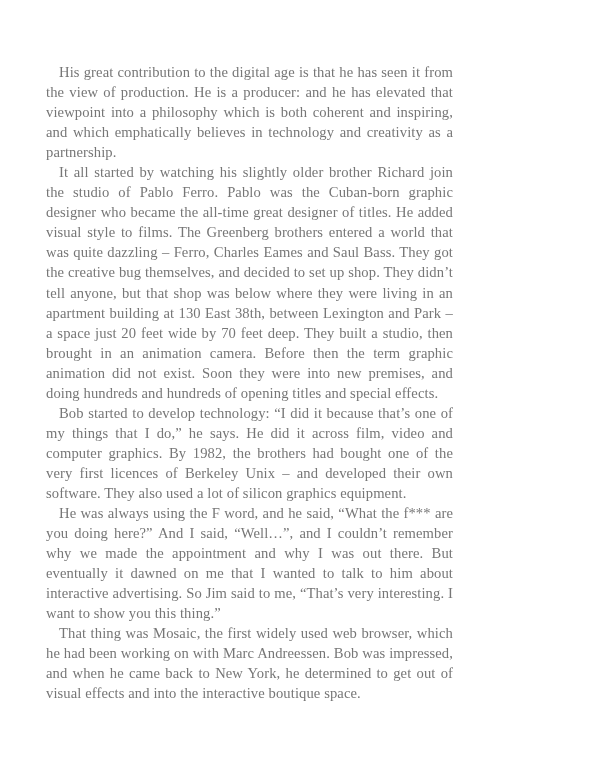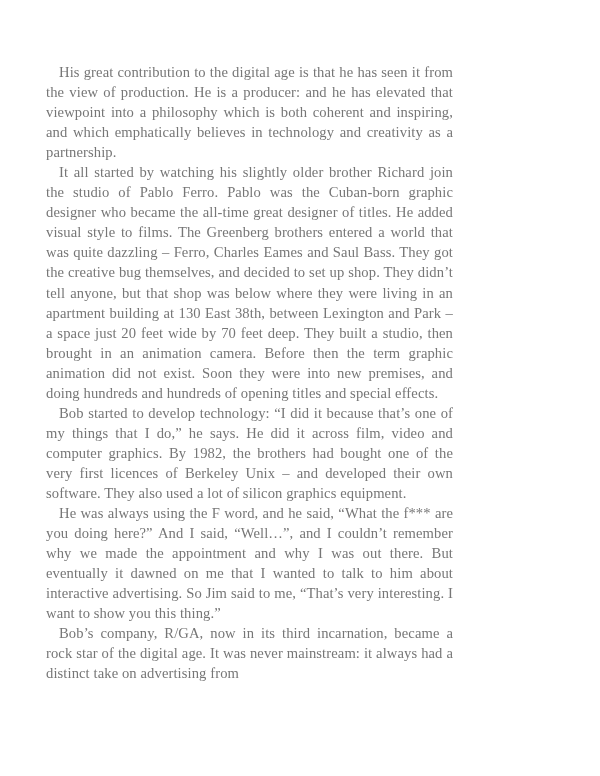--- a/index.html
+++ b/index.html
@@ -34,14 +34,14 @@
   }
 </style>
 </head>
 <body>
 
 <div class="page">
   <p class="para">His great contribution to the digital age is that he has seen it from the view of production. He is a producer: and he has elevated that viewpoint into a philosophy which is both coherent and inspiring, and which emphatically believes in technology and creativity as a partnership.</p>
   <p class="para">It all started by watching his slightly older brother Richard join the studio of Pablo Ferro. Pablo was the Cuban-born graphic designer who became the all-time great designer of titles. He added visual style to films. The Greenberg brothers entered a world that was quite dazzling – Ferro, Charles Eames and Saul Bass. They got the creative bug themselves, and decided to set up shop. They didn’t tell anyone, but that shop was below where they were living in an apartment building at 130 East 38th, between Lexington and Park – a space just 20 feet wide by 70 feet deep. They built a studio, then brought in an animation camera. Before then the term graphic animation did not exist. Soon they were into new premises, and doing hundreds and hundreds of opening titles and special effects.</p>
   <p class="para">Bob started to develop technology: “I did it because that’s one of my things that I do,” he says. He did it across film, video and computer graphics. By 1982, the brothers had bought one of the very first licences of Berkeley Unix – and developed their own software. They also used a lot of silicon graphics equipment.</p>
   <p class="para">He was always using the F word, and he said, “What the f*** are you doing here?” And I said, “Well…”, and I couldn’t remember why we made the appointment and why I was out there. But eventually it dawned on me that I wanted to talk to him about interactive advertising. So Jim said to me, “That’s very interesting. I want to show you this thing.”</p>
-  <p class="para">Bob’s company, R/GA, now in its third incarnation, became a rock star of the digital age. It was never mainstream: it always had a distinct take on advertising from</p>
+  <p class="para">That thing was Mosaic, the first widely used web browser, which he had been working on with Marc Andreessen. Bob was impressed, and when he came back to New York, he determined to get out of visual effects and into the interactive boutique space.</p>
 </div>
 
 </body></html>

